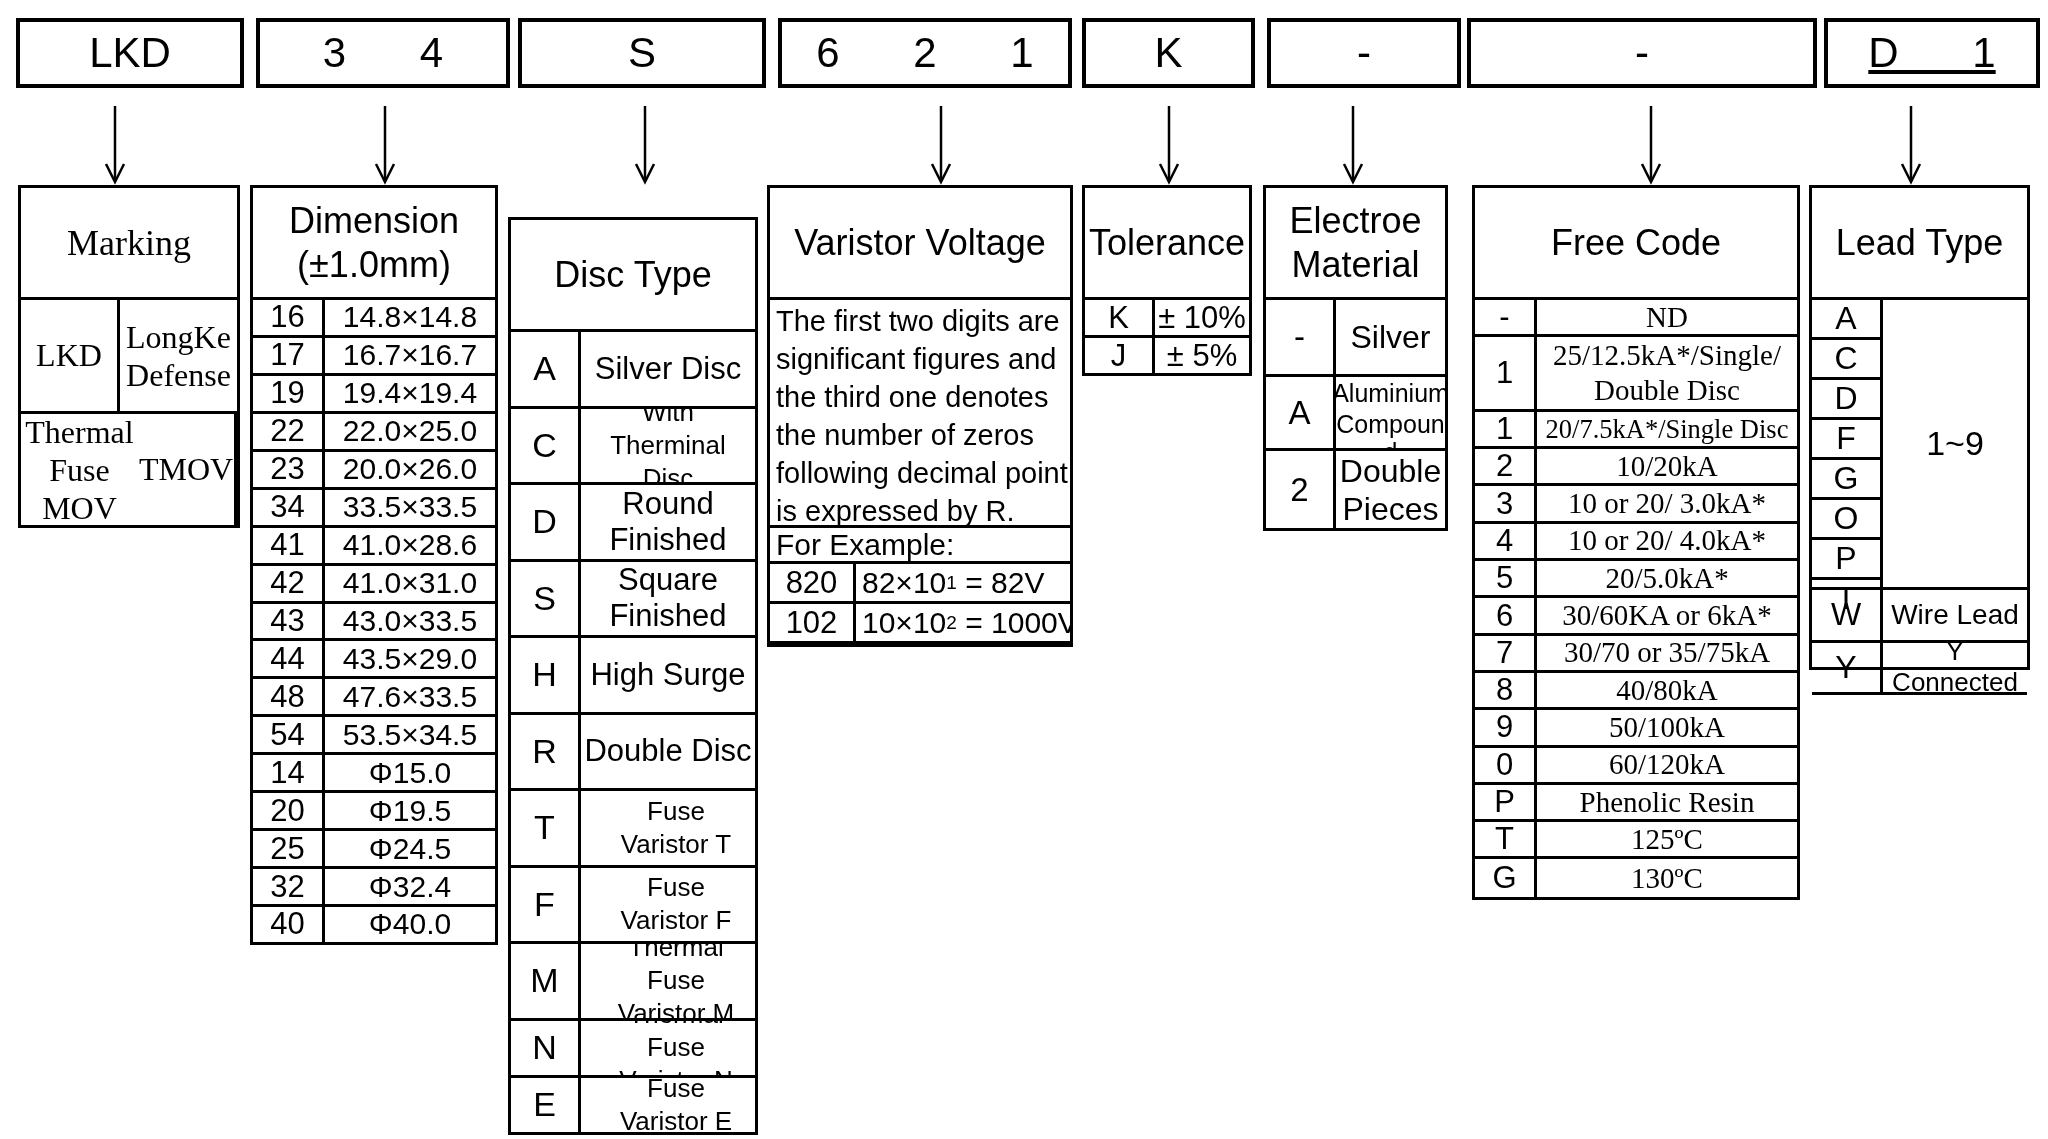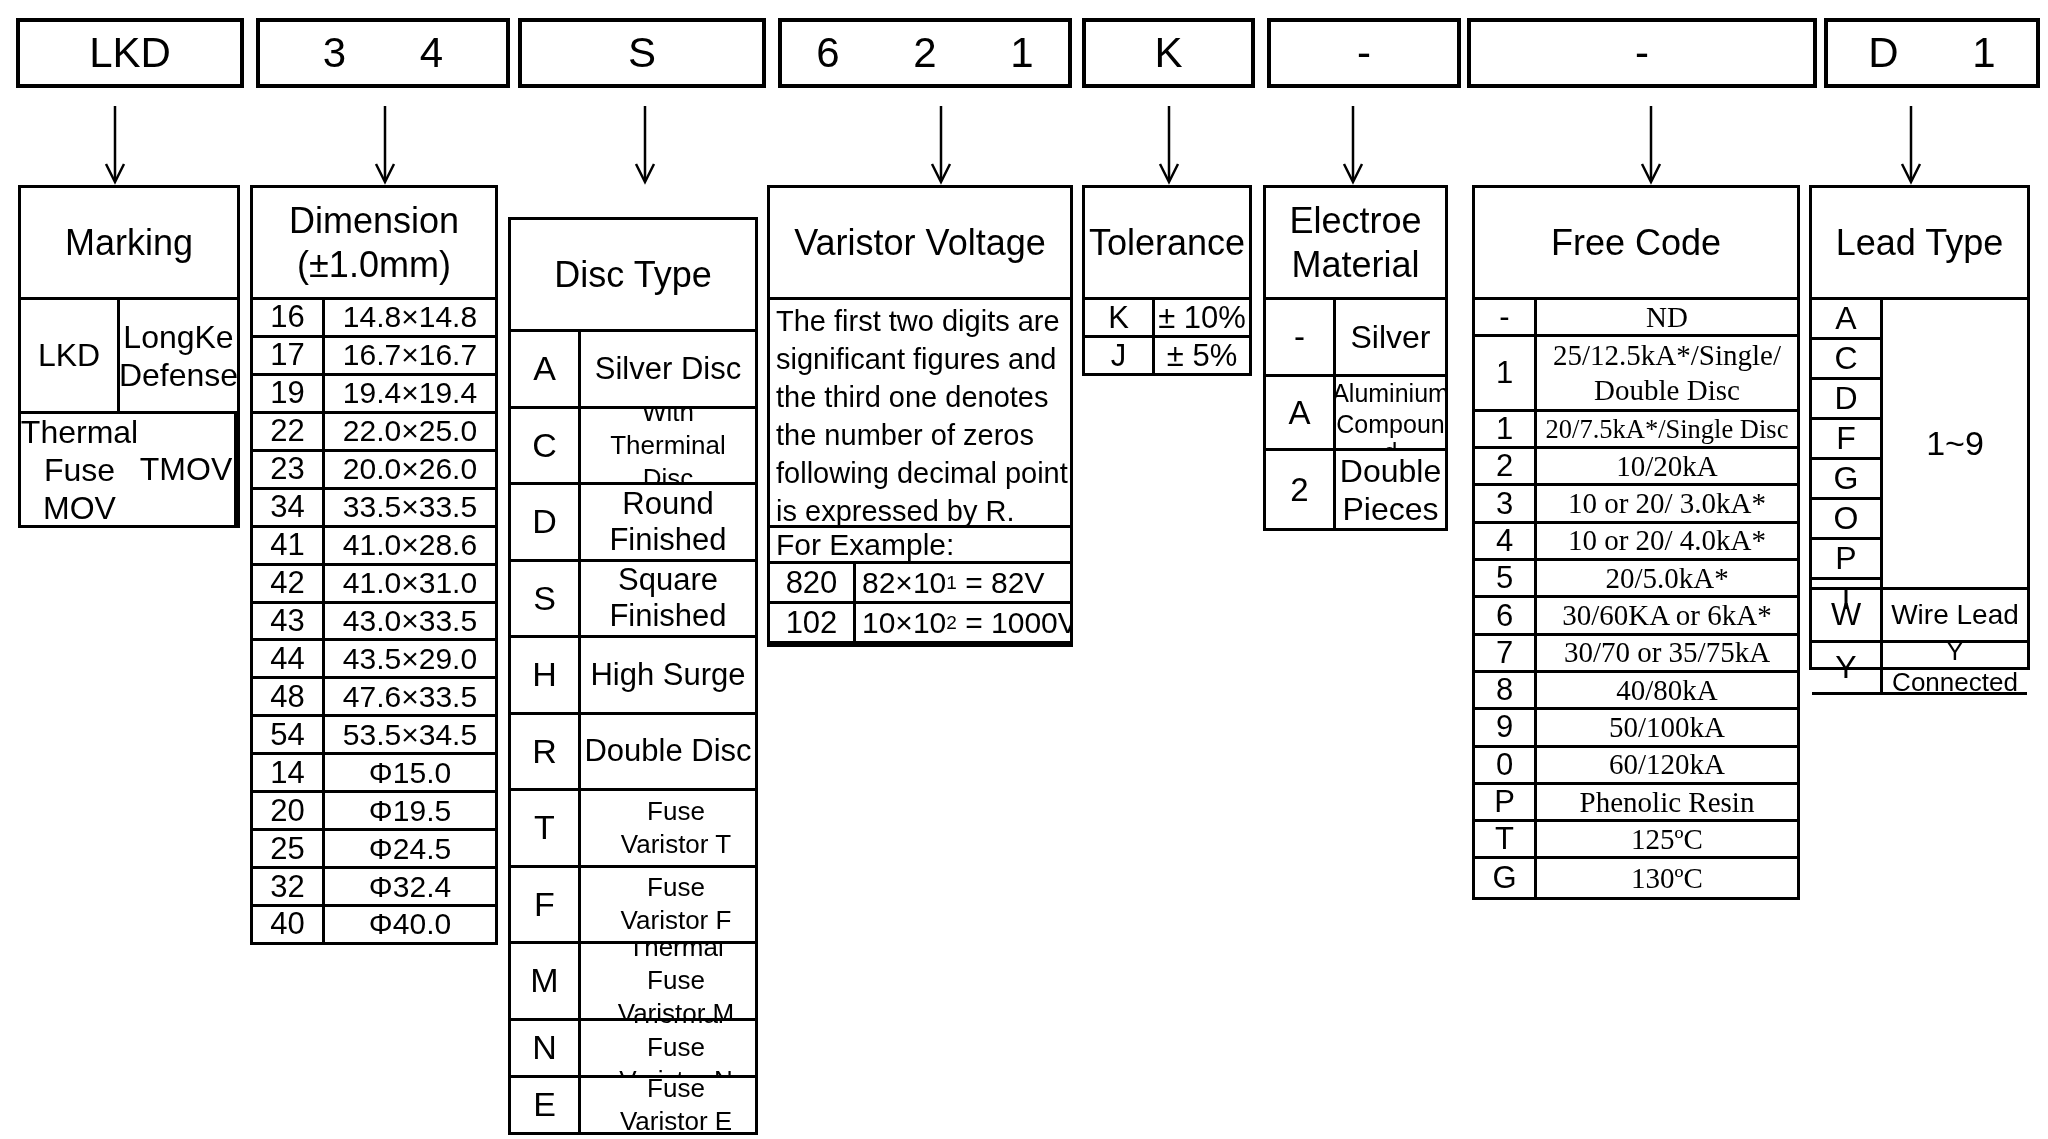--- a/index.html
+++ b/index.html
@@ -10,21 +10,21 @@
   .box{position:absolute;top:18px;height:70px;border:4px solid #000;box-sizing:border-box;
        display:flex;align-items:center;justify-content:center;
        font-size:42px;word-spacing:62px;white-space:pre;}
   .b1{left:16px;width:228px;}
   .b2{left:256px;width:254px;}
   .b3{left:518px;width:248px;}
   .b4{left:778px;width:294px;}
   .b5{left:1082px;width:173px;}
   .b6{left:1267px;width:194px;}
   .b7{left:1467px;width:350px;}
-  .b8{left:1824px;width:216px;}
+  .b8{left:1824px;width:216px;text-decoration:underline;}
 
   
   .arrow{position:absolute;top:106px;width:26px;height:80px;}
   .arrow svg{display:block;}
   .a1{left:102px;} .a2{left:372px;} .a3{left:632px;} .a4{left:928px;}
   .a5{left:1156px;} .a6{left:1340px;} .a7{left:1638px;} .a8{left:1898px;}
 
   
   .tbl{position:absolute;top:185px;border:3px solid #000;box-sizing:border-box;
        display:flex;flex-direction:column;background:#fff;}
@@ -33,21 +33,21 @@
        font-size:36px;line-height:44px;text-align:center;white-space:pre-line;}
   .rows{flex:1;display:flex;flex-direction:column;min-height:0;}
   .row{display:flex;flex:1;border-bottom:3px solid #000;box-sizing:border-box;min-height:0;}
   .rows .row:last-child{border-bottom:none;}
   .cell{display:flex;align-items:center;justify-content:center;text-align:center;
         white-space:pre-line;overflow:hidden;box-sizing:border-box;}
   .code{flex:none;border-right:3px solid #000;font-size:31px;}
   .desc{flex:1;font-size:31px;}
 
   
-  .t-marking{left:18px;width:222px;height:343px;}
+  .t-marking{left:18px;width:222px;height:343px;font-family:Liberation Serif, serif;}
   .t-marking .code{width:99px;font-size:32px;}
   .t-marking .desc{font-size:32px;line-height:38px;}
   
   .t-dim{left:250px;width:248px;height:760px;justify-content:flex-end;}
   .t-dim .code{width:72px;}
   .t-dim .desc{font-size:30px;}
   
   .t-disc{left:508px;width:250px;height:918px;margin-top:32px;}
   .t-disc .code{width:70px;font-size:34px;}
   .t-disc .row{flex:none;height:76.5px;}

